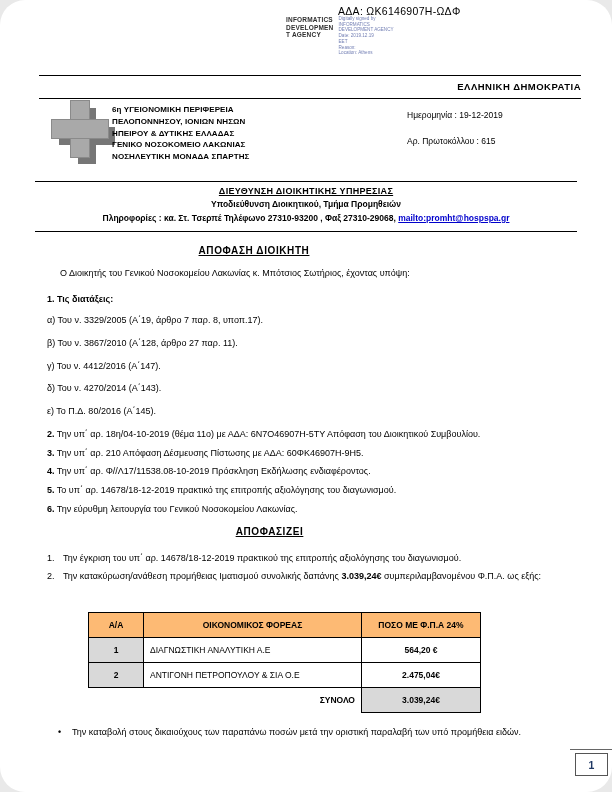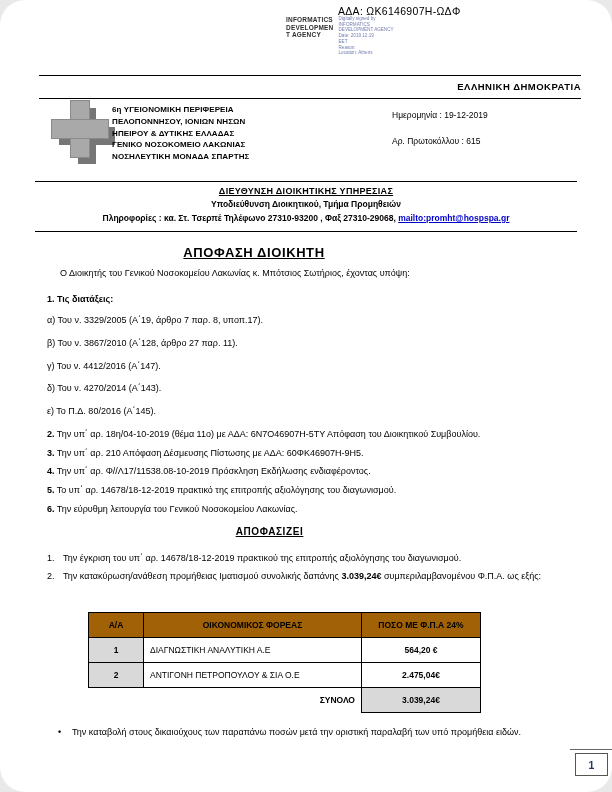--- a/index.html
+++ b/index.html
@@ -34,38 +34,38 @@
   .cross .bar-h { position:absolute; left:0; top:19px; width:56px; height:18px; }
   .cross.back { left:7px; top:7px; }
   .cross.back .bar-v,.cross.back .bar-h { background:#767676; }
   .cross.front { left:0; top:0; }
   .cross.front .bar-v,.cross.front .bar-h { background:#a9a9a9; outline:1px solid #8a8a8a; }
 
   
   .org-block { position:absolute; left:112px; top:104px; font-weight:bold; font-size:8px; line-height:11.8px; letter-spacing:.1px; }
 
   
-  .meta-block { position:absolute; left:392px; top:110px; font-size:8.5px; }
+  .meta-block { position:absolute; left:407px; top:110px; font-size:8.5px; }
   .meta-line + .meta-line { margin-top:16px; }
 
   .divider { position:absolute; left:35px; width:542px; border-top:1px solid #000; }
   .divider.d1 { top:181px; }
   .divider.d2 { top:231px; }
 
   
   .dept { position:absolute; left:0; top:186px; width:612px; text-align:center; }
   .dept-title { font-weight:bold; font-size:9px; letter-spacing:.3px;text-decoration:underline; }
   .dept-sub { font-weight:bold; font-size:8.5px; margin-top:3px; }
   .dept-info { font-weight:bold; font-size:8.5px; margin-top:4px; }
   .email { color:#0000cc; text-decoration:underline; cursor:pointer; }
 
   
   .decision-title {
     position:absolute; left:0; top:245px; width:508px; text-align:center;
-    font-weight:bold; font-size:13px; text-decoration:underline; letter-spacing:.6px;
+    font-weight:bold; font-size:10px; text-decoration:underline; letter-spacing:.6px;
   }
 
   
   .body-block { position:absolute; left:47px; top:268px; width:527px; font-size:9px; line-height:1.3; }
   .intro { margin:0 0 14px 13px; }
   .item-head { margin-bottom:10px; font-weight:bold; }
   .provision { margin-bottom:11px; }
   .witem { margin-bottom:7px; }
   .num { font-weight:bold; }
 
@@ -76,21 +76,21 @@
 
   .decides-list { position:absolute; left:47px; top:552px; width:527px; font-size:9px; line-height:1.35; }
   .d-item { display:flex; margin-bottom:6px; }
   .d-num { width:16px; flex:0 0 16px; }
   .d-text { flex:1; }
   .amt-bold { font-weight:bold; }
 
   
   .award-table { position:absolute; left:88px; top:612px; border-collapse:collapse; font-size:8.5px; }
   .award-table th, .award-table td { border:1px solid #000; height:20px; padding:2px 6px; }
-  .award-table th { background:#a16207; font-weight:bold; text-align:center; }
+  .award-table th { background:#fdba74; font-weight:bold; text-align:center; }
   .c-num { width:42px; text-align:center; font-weight:bold; background:#d9d9d9; }
   .c-name { width:205px; text-align:left; padding-left:8px; }
   .c-amt { width:106px; text-align:center; font-weight:bold; }
   .total-label { border:none !important; background:#fff; text-align:right; font-weight:bold; padding-right:10px; }
   .total-value { background:#d9d9d9; font-weight:bold; text-align:center; }
 
   
   .bullet-block { position:absolute; left:58px; top:726px; width:516px; font-size:9px; line-height:1.5; display:flex; }
   .bullet-marker { flex:0 0 14px; font-weight:bold; }
   .bullet-text { flex:1; }

